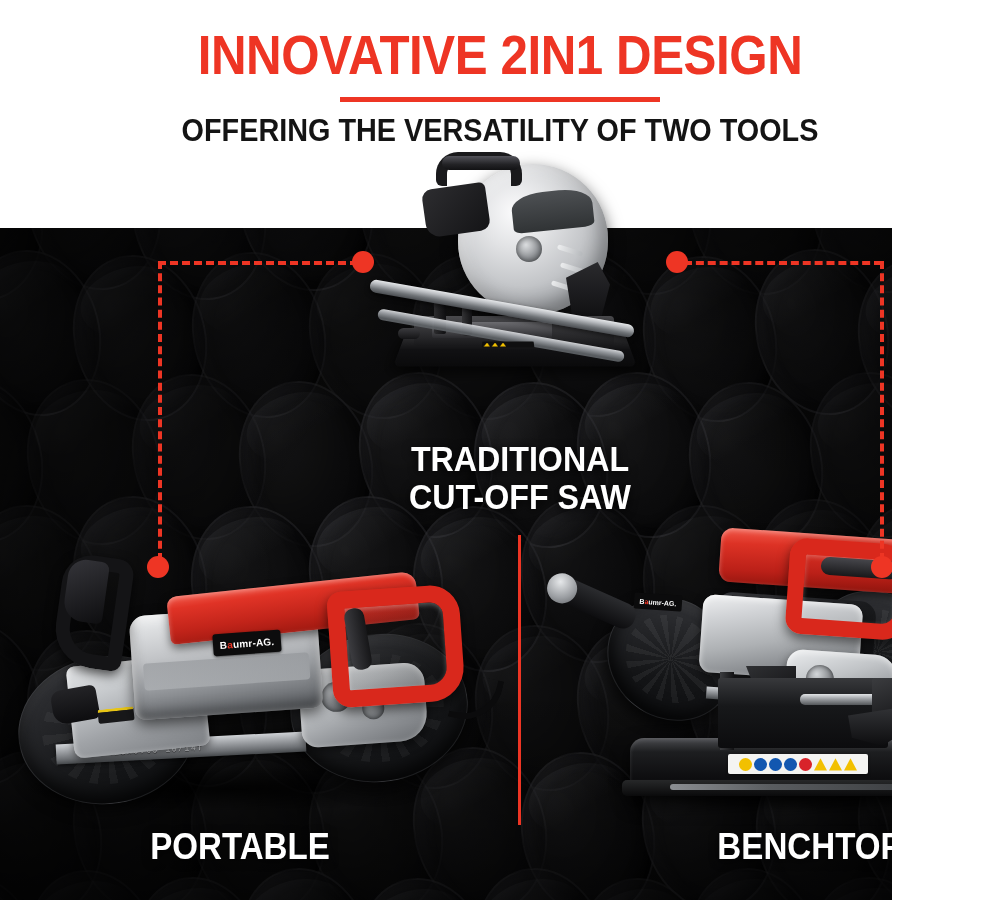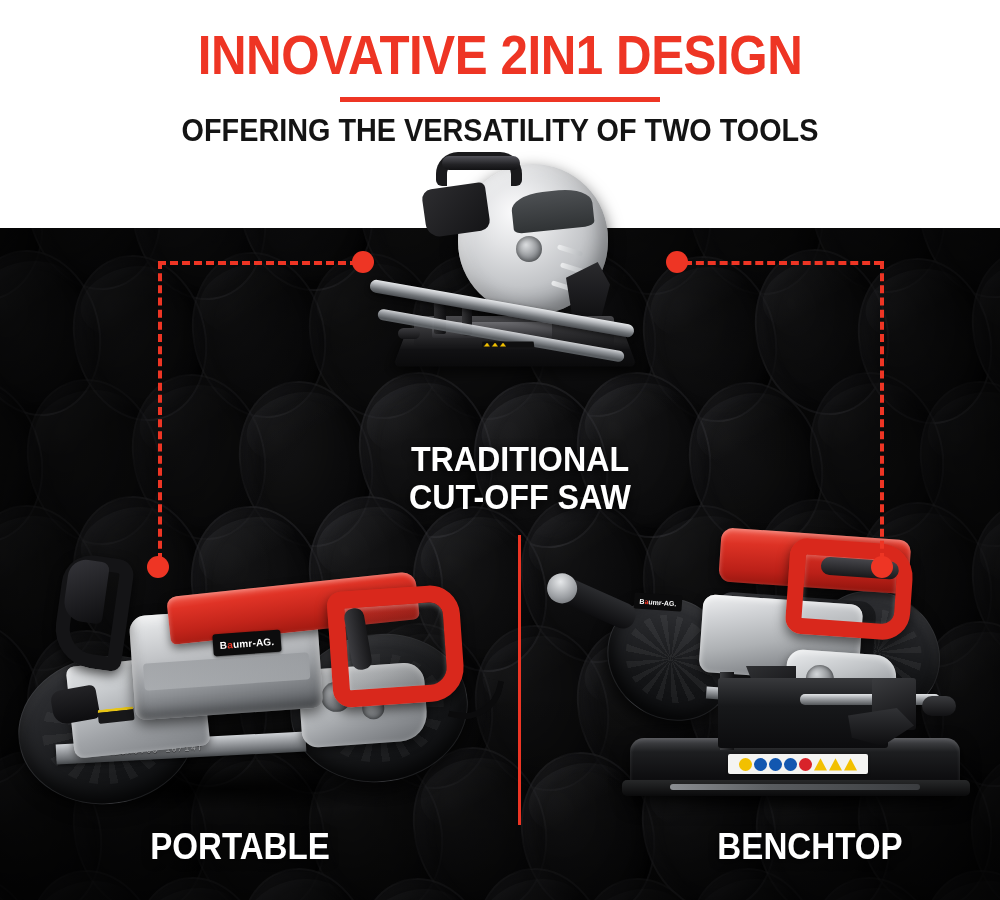--- a/index.html
+++ b/index.html
@@ -2,21 +2,21 @@
 <html><head>
 <meta charset="utf-8">
 <title>Innovative 2in1 Design</title>
 <style>
   * { margin:0; padding:0; box-sizing:border-box; }
   html,body{ background:#fff; }
   body{
     width:1000px; height:900px; position:relative; overflow:hidden;
     font-family:"Liberation Sans", sans-serif;
   }
-  #stage{ position:absolute; inset:0; width:1000px; height:900px; overflow:hidden; }
+  #stage{ position:absolute; inset:0; width:892px; height:900px; overflow:hidden; }
 
   
   .header-band{
     position:absolute; left:0; top:0; width:1000px; height:228px;
     background:#ffffff; z-index:5;
   }
   .title-main{
     position:absolute; left:0; top:26px; width:1000px;
     text-align:center; color:#ee3524;
     font-size:56px; font-weight:700; letter-spacing:-0.5px;

